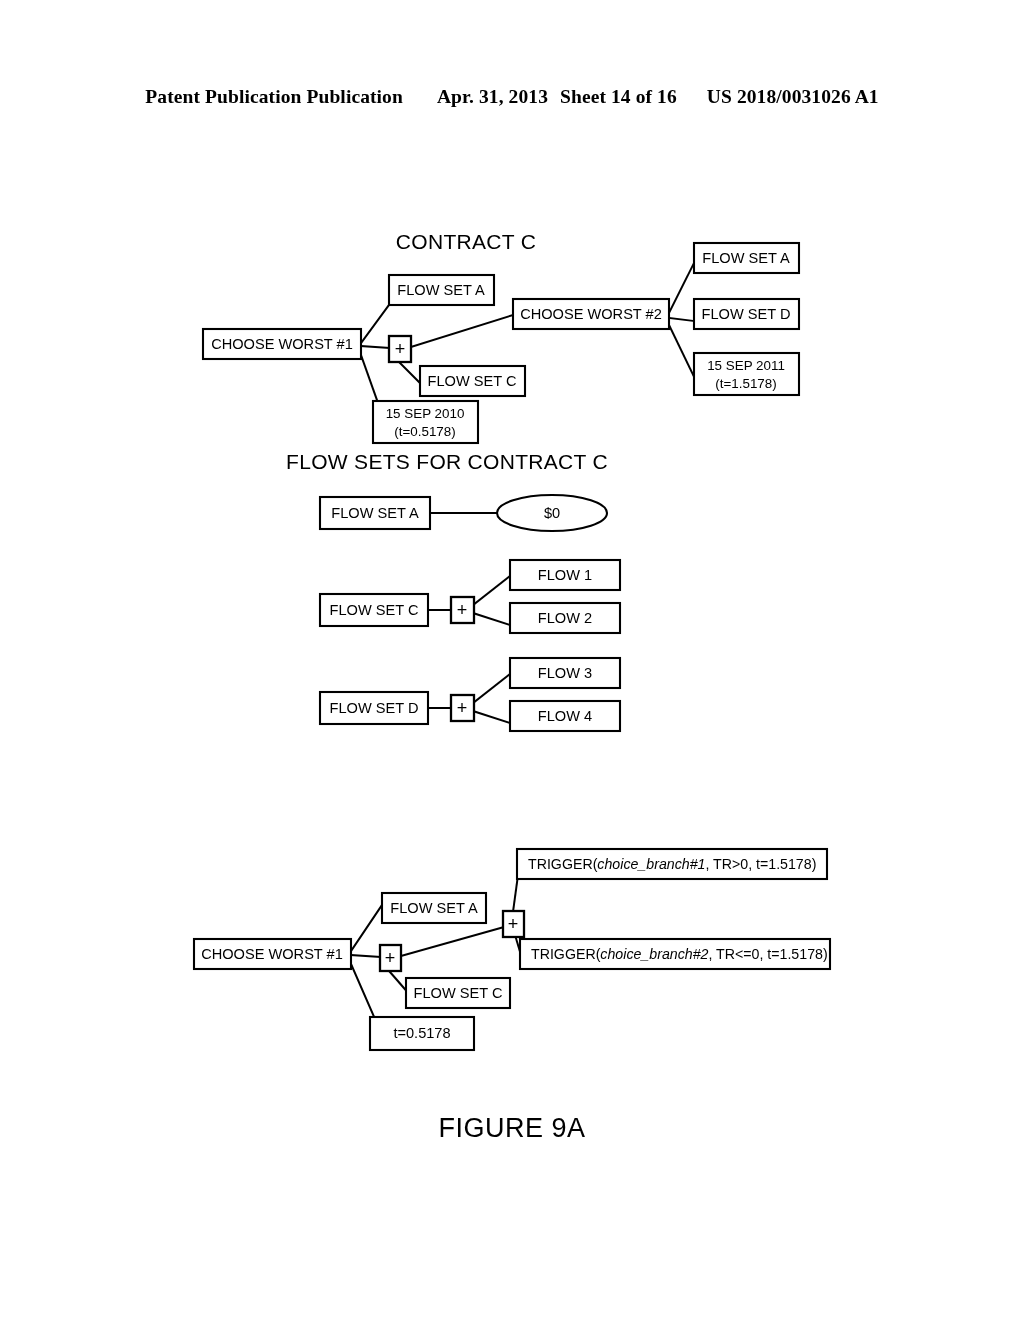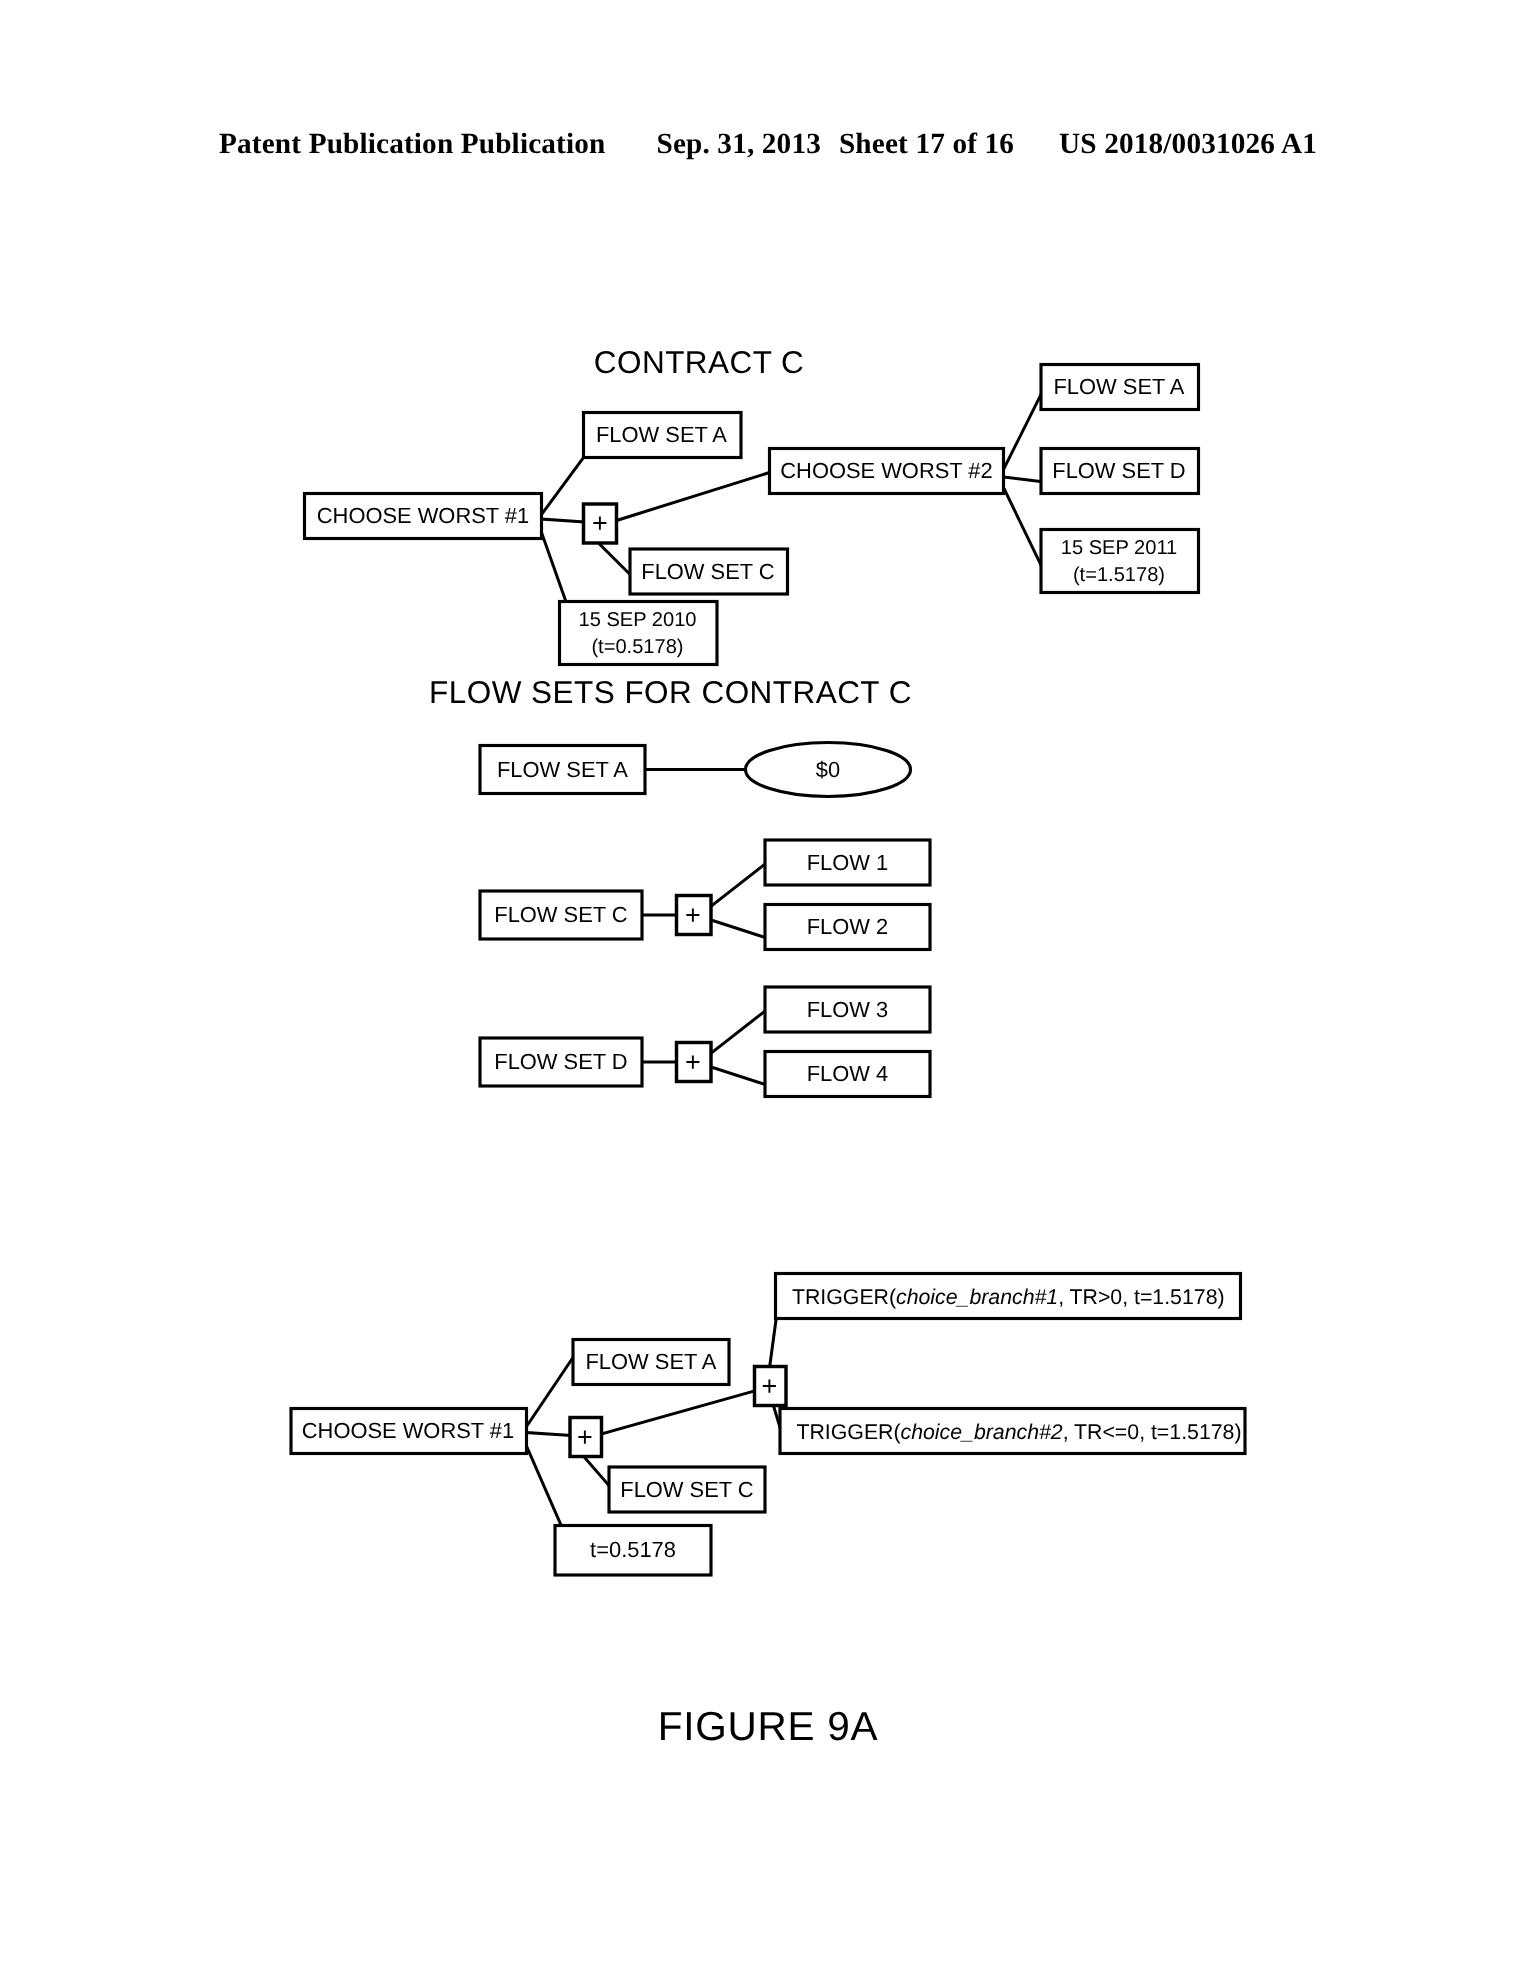--- a/index.html
+++ b/index.html
@@ -47,21 +47,21 @@
 
   .fig-caption {
     position: absolute;
     width: 1024px;
     text-align: center;
     font-family: "Liberation Sans", sans-serif;
     font-size: 27px;
     letter-spacing: 0.5px;
   }
   #fig9-caption  { top: 758px; left: 0; }
-  #fig9a-caption { top: 1113px; left: 0; margin-top: 23px; }
+  #fig9a-caption { top: 1113px; left: 0; }
 
   svg { display: block; }
   svg text {
     font-family: "Liberation Sans", sans-serif;
     fill: #000000;
   }
   .node-box {
     fill: #ffffff;
     stroke: #000000;
     stroke-width: 2.1;
@@ -105,21 +105,21 @@
   }
   .trig-text { font-size: 14.2px; dominant-baseline: middle; }
   .trig-ital { font-style: italic; }
 </style>
 </head>
 <body>
 
 <div id="page">
 
   <div class="pub-header">
-    <span class="seg">Patent Publication Publication</span><span class="gap-lg"></span><span class="seg">Sep. 31, 2013</span><span class="gap-md"></span><span class="seg">Sheet 17 of 16</span><span class="gap-xl"></span><span class="seg">US 2018/0031026 A1</span>
+    <span class="seg">Patent Publication Publication</span><span class="gap-lg"></span><span class="seg">Apr. 31, 2013</span><span class="gap-md"></span><span class="seg">Sheet 14 of 16</span><span class="gap-xl"></span><span class="seg">US 2018/0031026 A1</span>
   </div>
 
   <div class="fig-block" id="fig9-block">
     <svg width="1024" height="580" viewBox="0 0 1024 580" xmlns="http://www.w3.org/2000/svg">
 
       <text class="diagram-title" x="466" y="38">CONTRACT C</text>
 
       <line class="edge" x1="361" y1="138" x2="389" y2="100"></line>
 
       <line class="edge" x1="361" y1="141" x2="389" y2="143"></line>

